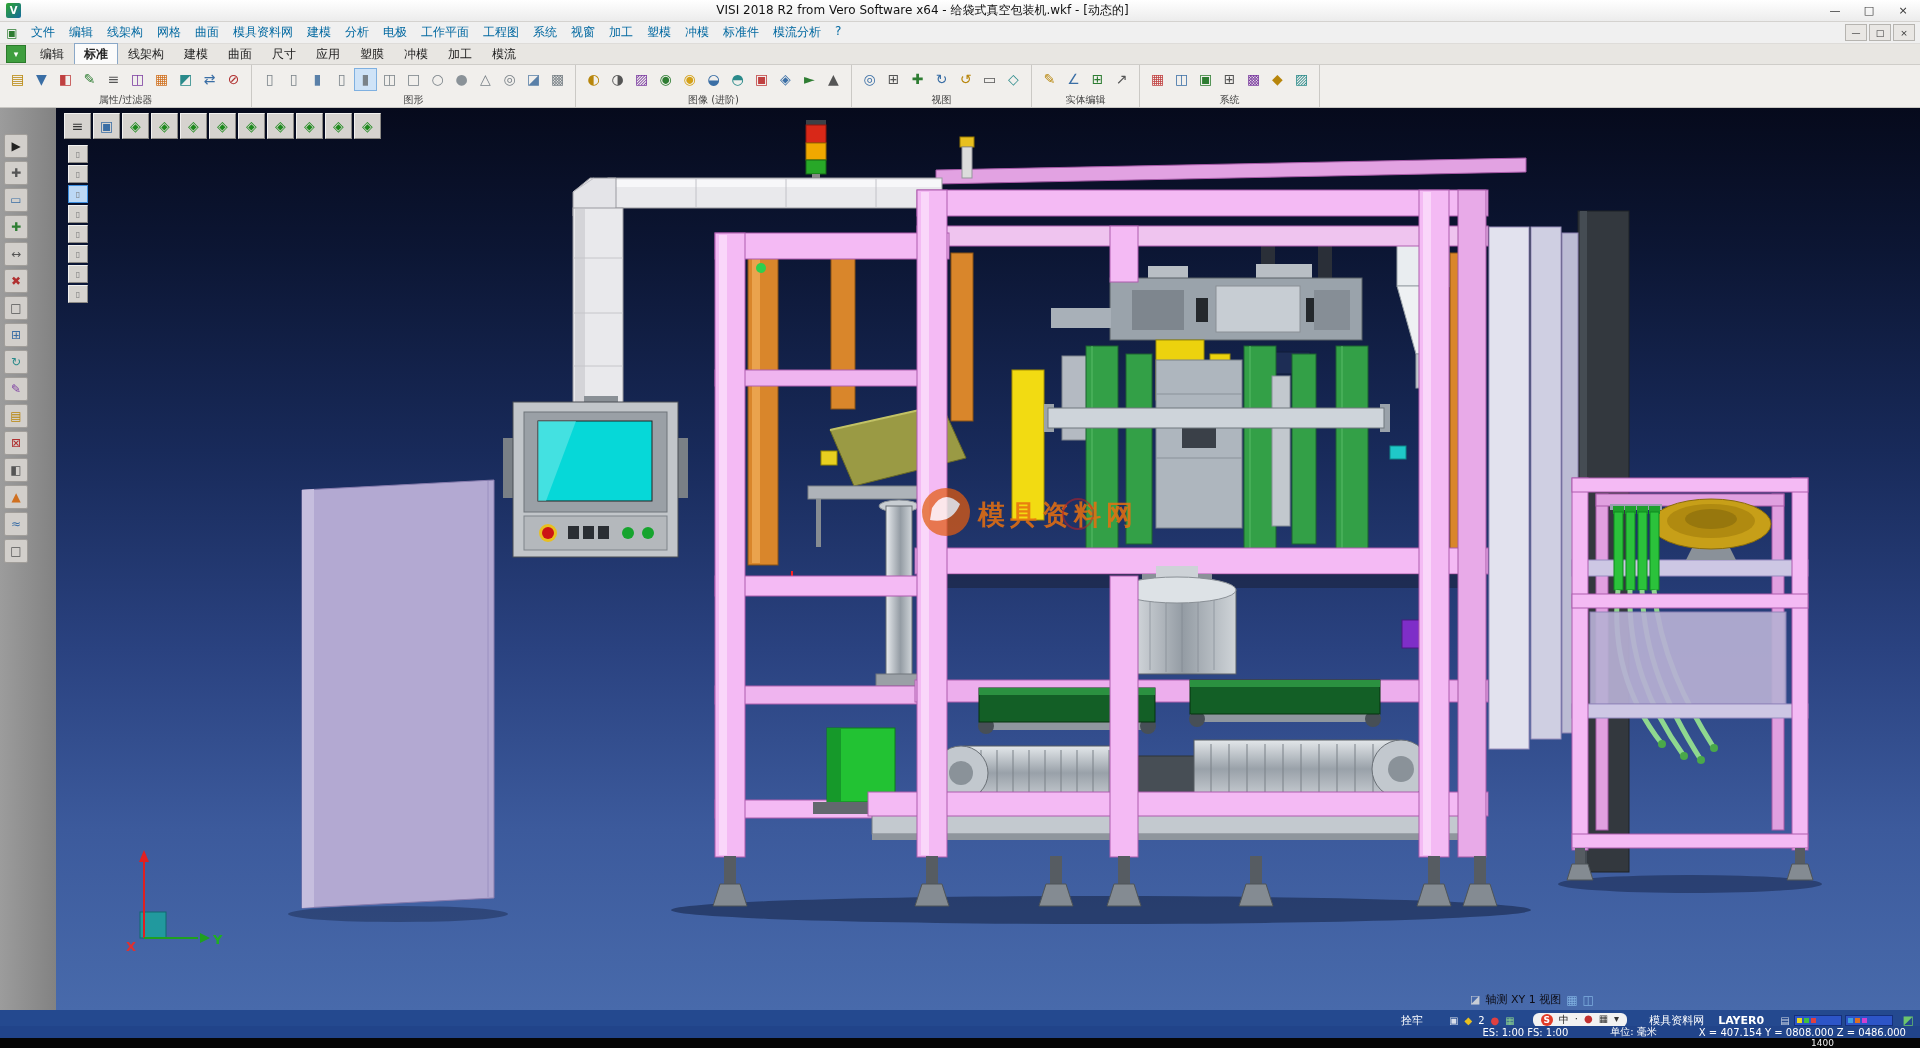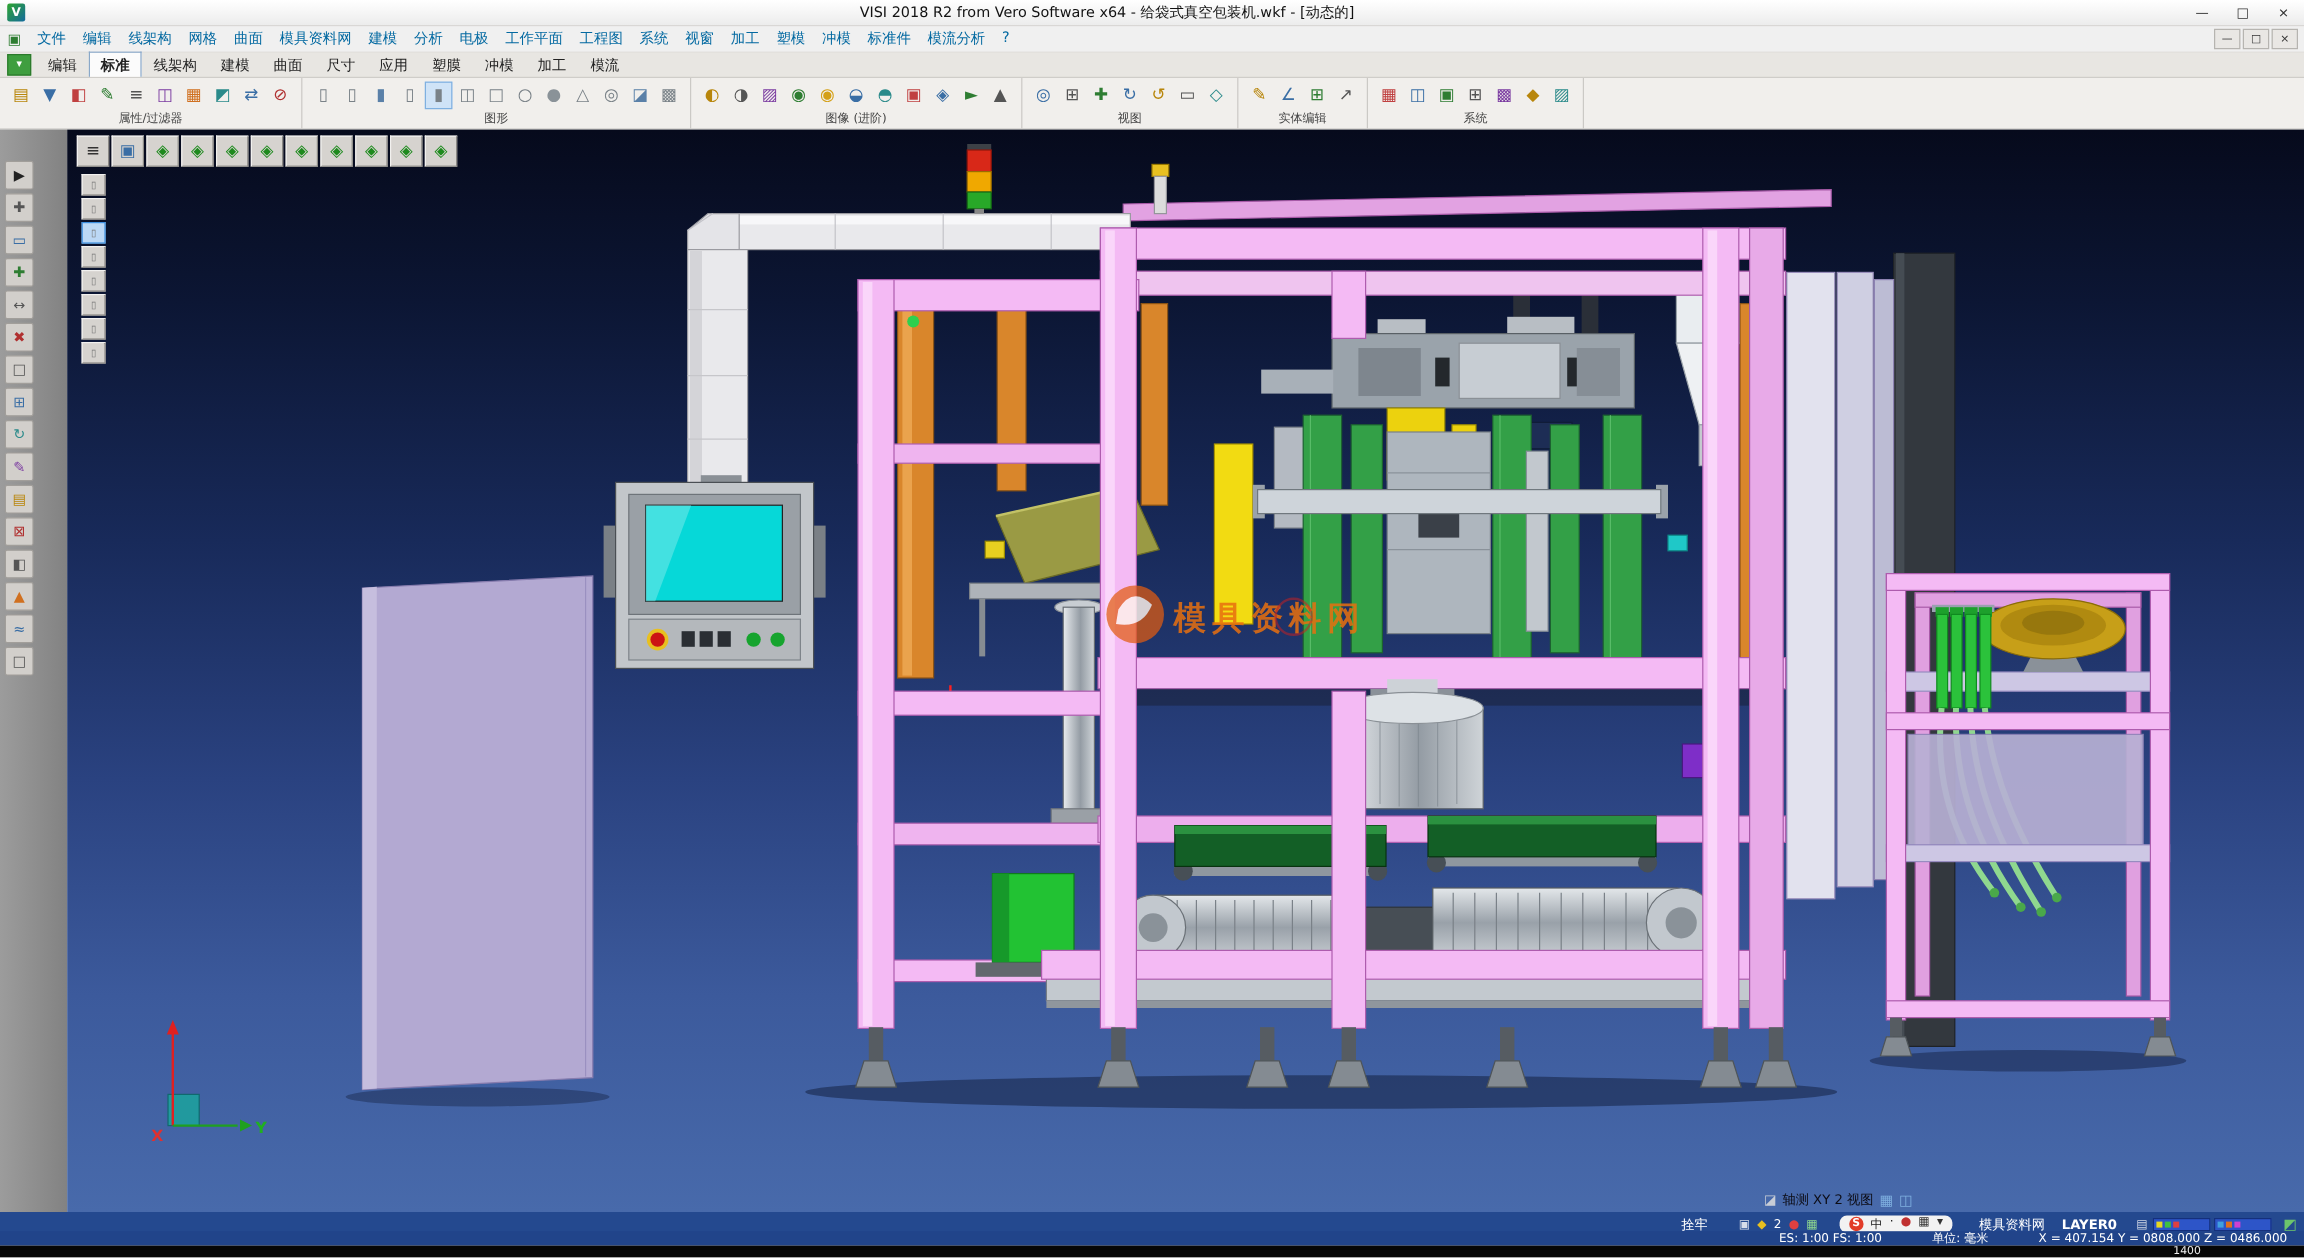--- a/index.html
+++ b/index.html
@@ -578,21 +578,21 @@
       <div class="msbtn active">▯</div>
       <div class="msbtn">▯</div>
       <div class="msbtn">▯</div>
       <div class="msbtn">▯</div>
       <div class="msbtn">▯</div>
       <div class="msbtn">▯</div>
     </div>
 
   <div class="viewindicator">
     <span class="vi-icon">◪</span>
-    <span>轴测 XY 2 视图</span>
+    <span>轴测 XY 1 视图</span>
     <span class="vi-grid">▦</span>
     <span class="vi-grid">◫</span>
   </div>
 </div>
 
 <div class="statusrow1">
   <div class="sp"></div>
   <span class="lock">拴牢</span>
   <div class="tray">
 

